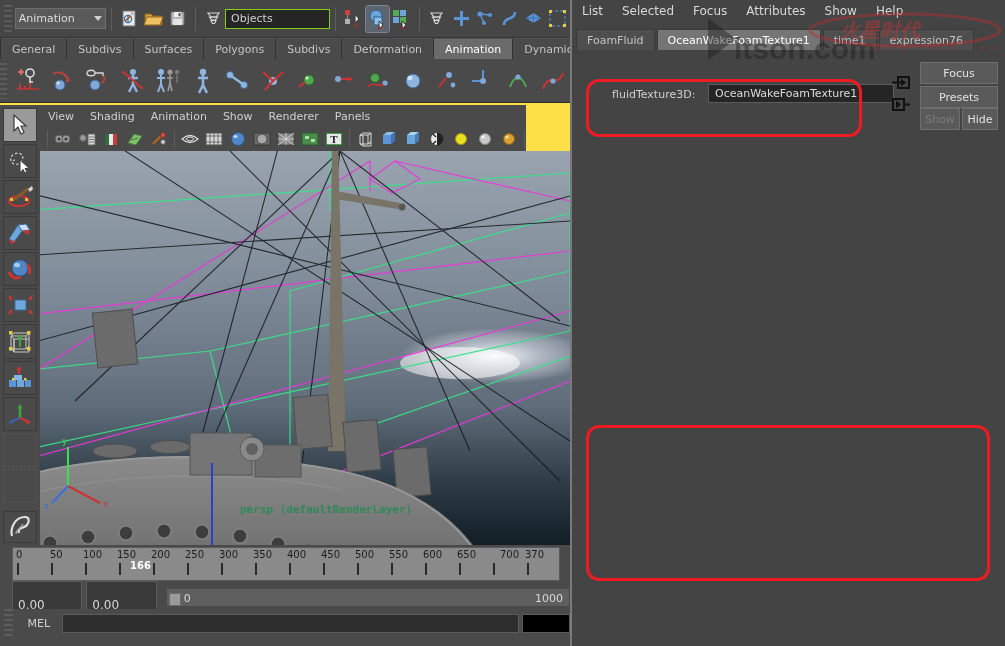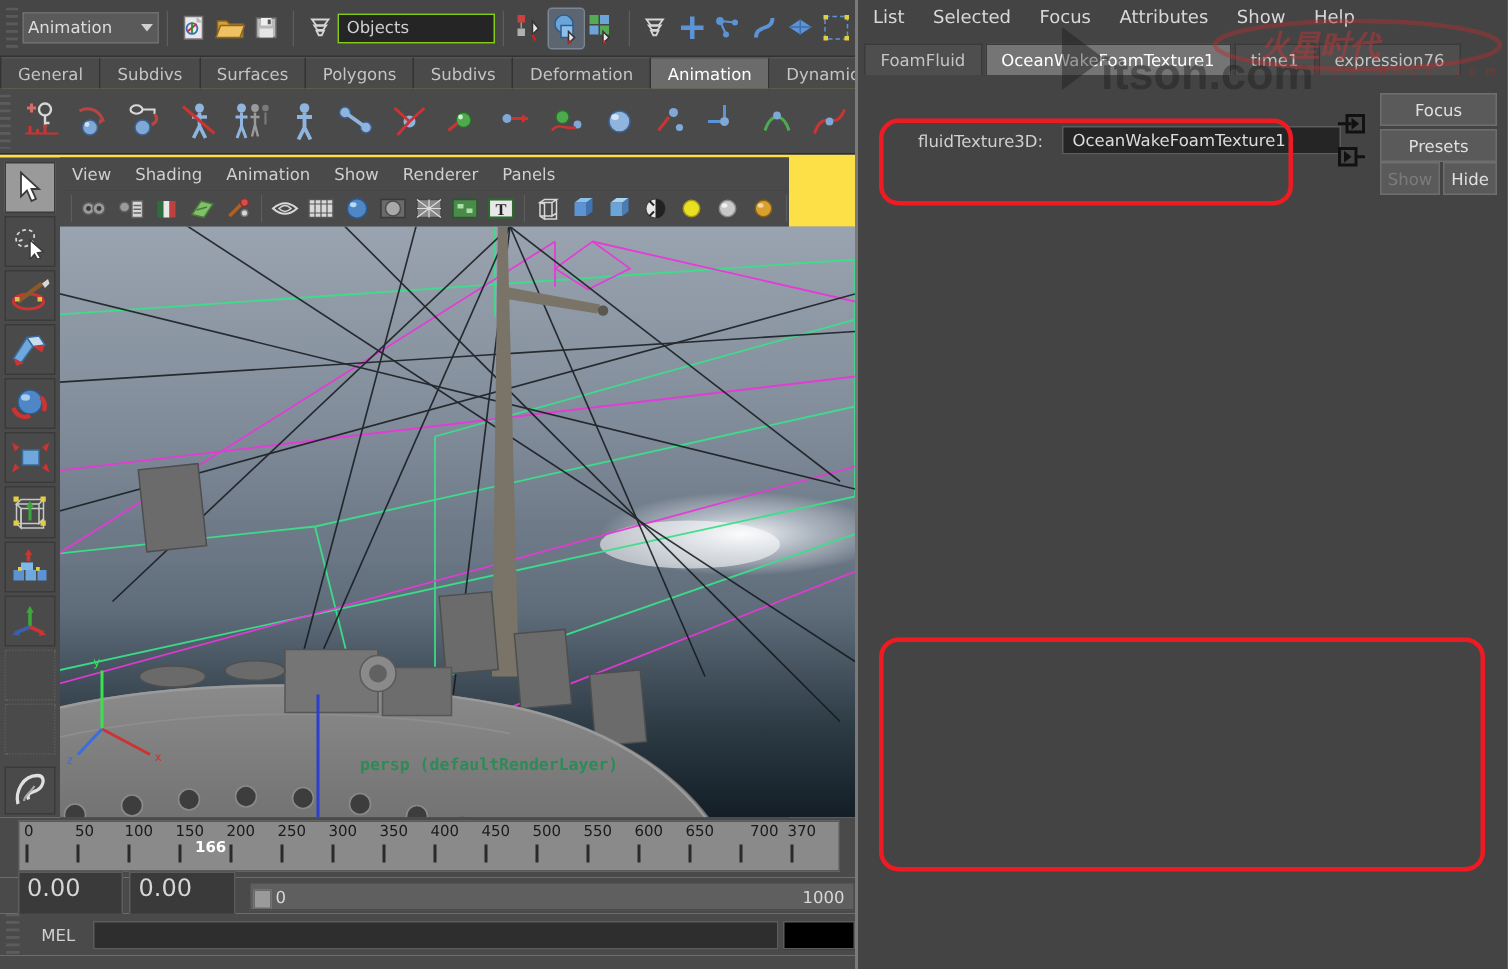--- a/index.html
+++ b/index.html
@@ -69,21 +69,21 @@
               background: linear-gradient(to bottom, #8d98a5 0%, #7c8795 30%, #5d6a78 62%, #2b3a44 82%, #16222a 100%); }
 
   
   .timeline { position:absolute; left:0; top:545px; width:570px; height:40px; background:#4a4a4a;}
   .tl-ruler { position:absolute; left:12px; top:2px; width:548px; height:34px; background:#8a8a8a; border:1px solid #5a5a5a;}
   .tl-num { position:absolute; top:1px; font-size:10px; color:#1c1c1c; }
   .tl-tick { position:absolute; top:15px; width:2px; height:12px; background:#2a2a2a;}
   .tl-cur { position:absolute; top:12px; font-size:10px; color:#ffffff; font-weight:bold;}
 
   .rangebar { position:absolute; left:0; top:585px; width:570px; height:24px; background:#4a4a4a; display:flex; align-items:center; padding-left:12px; gap:4px;}
-  .rfield { width: 72px; height: 32px; background:#3a3a3a; border:1px solid #5c5c5c; color:#d6d6d6; display:flex;align-items:flex-start;padding-left:5px;font-size:16px;}
+  .rfield { width: 72px; height: 32px; background:#3a3a3a; border:1px solid #5c5c5c; color:#d6d6d6; display:flex;align-items:flex-end;padding-left:5px;font-size:12px;}
   .rangeslider { position:relative; margin-left:5px; width:415px; height:19px; background:#5f5f5f; border:1px solid #4a4a4a;}
   .rangeslider .handleL { position:absolute; left:2px; top:4px; width:12px; height:13px; background:#9a9a9a; border:1px solid #6a6a6a;}
   .rs-min { position:absolute; left:17px; top:3px; font-size:11px; color:#d8d8d8;}
   .rs-max { position:absolute; right:6px; top:3px; font-size:11px; color:#d8d8d8;}
 
   .melbar { position:absolute; left:0; top:609px; width:570px; height:28px; background:#4a4a4a; display:flex; align-items:center; padding-left:4px;}
   .mellabel { width: 46px; text-align:center; font-size:11px; color:#d0d0d0;}
   .melinput { width: 460px; height:19px; background:#2e2e2e; border:1px solid #5c5c5c;}
   .melblack { width: 48px; height:19px; background:#000; border:1px solid #5c5c5c; margin-left:3px;}
   .botstrip { position:absolute; left:0; top:637px; width:570px; height:9px; background:#4a4a4a;}

